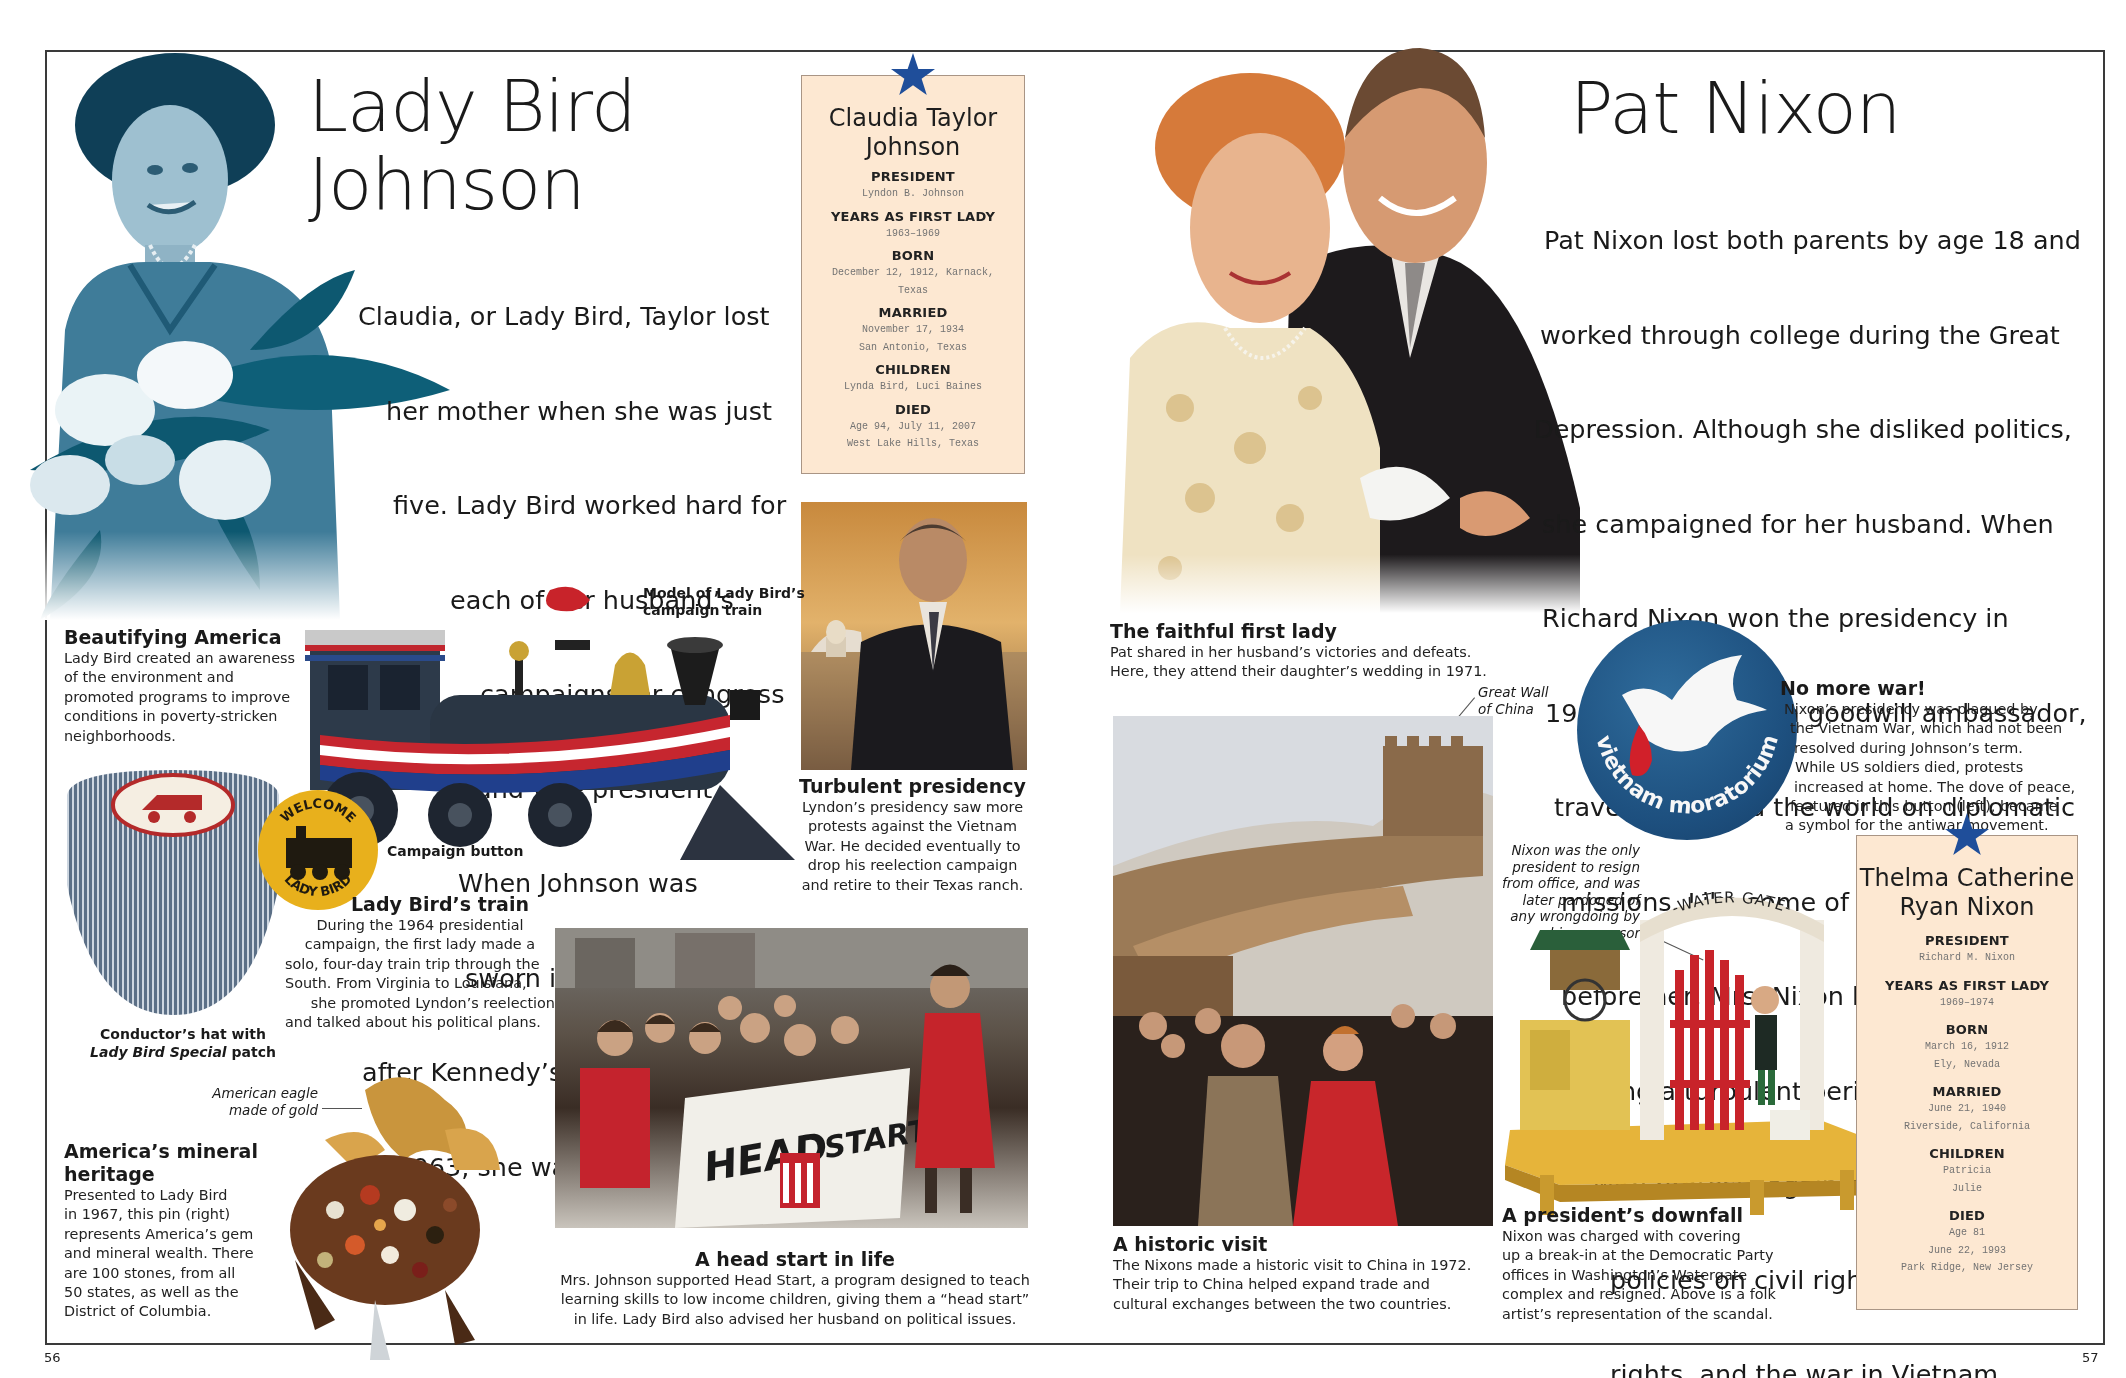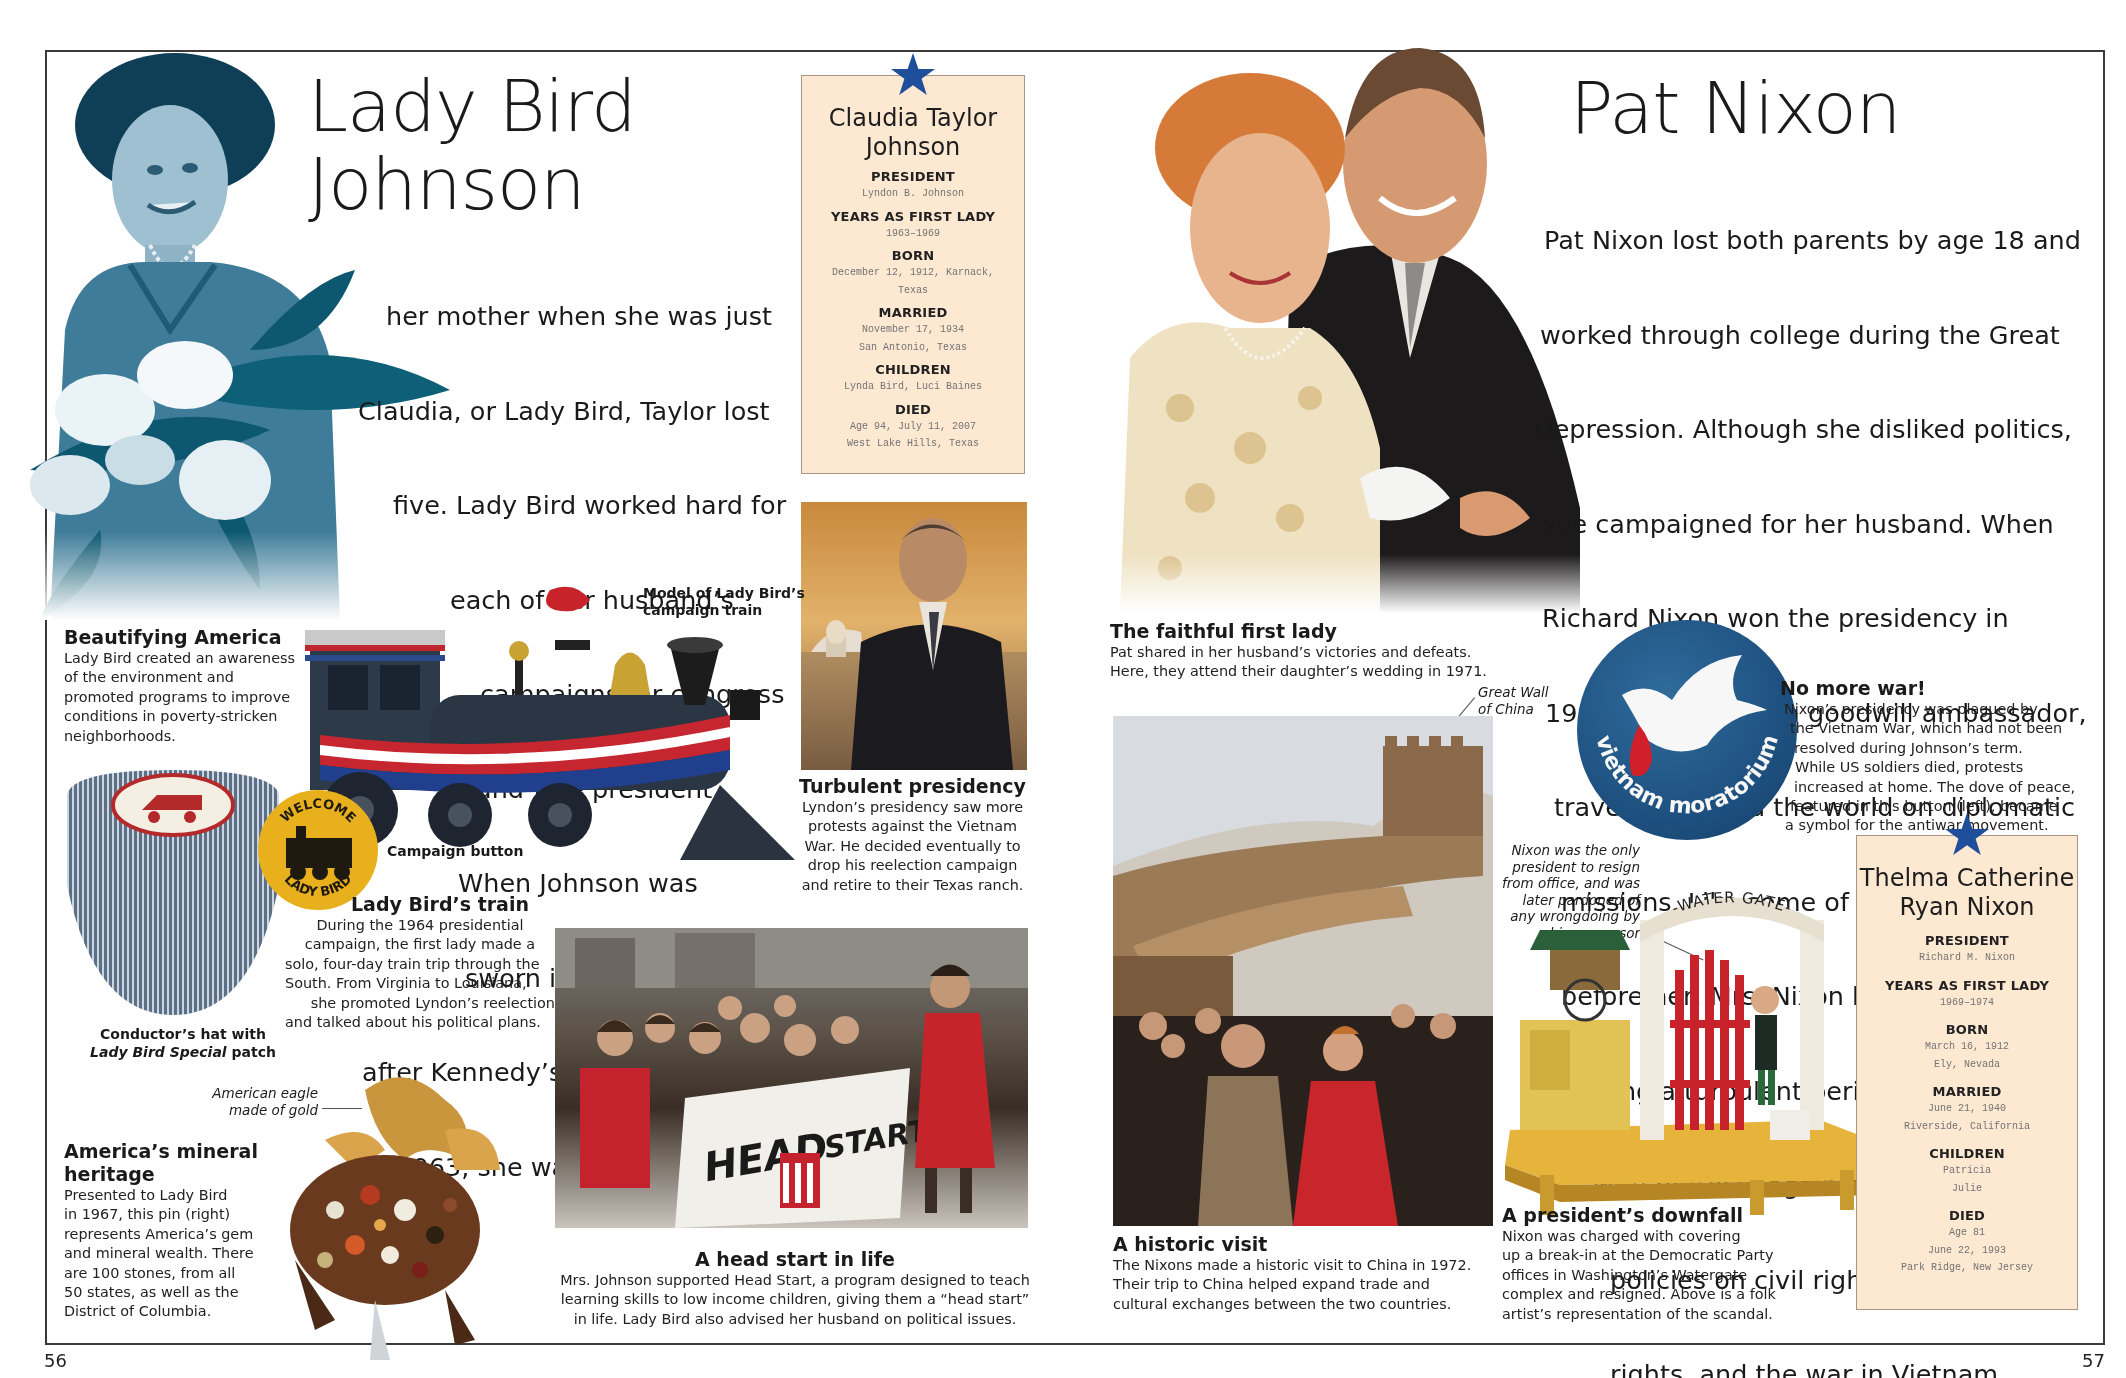--- a/index.html
+++ b/index.html
@@ -1,21 +1,21 @@
 <!DOCTYPE html>
 <html><head>
 <meta charset="utf-8">
 <style>
   * { box-sizing: border-box; margin: 0; padding: 0; }
   html, body { width: 2126px; height: 1378px; background: #ffffff; overflow: hidden; }
   body { position: relative; font-family: "DejaVu Sans", sans-serif; color: #1a1a1a; }
   .abs { position: absolute; }
 
   .page-frame { position: absolute; border: 2px solid #3a3a3a; }
-  .page-number { position: absolute; font-size: 18px; color: #222; font-family: "DejaVu Sans", sans-serif; }
+  .page-number { position: absolute; font-size: 13px; color: #222; font-family: "DejaVu Sans", sans-serif; }
 
   .heading { position: absolute; font-family: "DejaVu Sans", sans-serif; font-weight: 300; color: #1a1a1a; line-height: 1.08; letter-spacing: -1px; }
   .intro { position: absolute; font-size: 25.5px; line-height: 31.5px; color: #1a1a1a; white-space: pre; }
   .intro span { display: block; }
 
   .cap-title { font-weight: bold; font-size: 19px; line-height: 23px; color: #1a1a1a; }
   .cap-body { font-size: 14.4px; line-height: 19.4px; color: #222; }
   .cap-body span { display: block; }
   .label { position: absolute; font-size: 14px; line-height: 17px; font-weight: bold; color: #1a1a1a; }
   .label-italic { position: absolute; font-size: 13.5px; line-height: 16.5px; font-style: italic; color: #1a1a1a; text-align: right; }
@@ -71,22 +71,22 @@
     <rect x="0" y="0" width="450" height="590" fill="url(#lbFade)"></rect>
   </svg>
 </div>
 
 <h1 class="heading" style="left:308px; top:68px; font-size:72px;">
   <span style="display:block;">Lady Bird</span>
   <span style="display:block;">Johnson</span>
 </h1>
 
 <div class="intro" style="left:0; top:238px; width:780px;">
+  <span style="padding-left:358px;">Claudia, or Lady Bird, Taylor lost</span>
   <span style="padding-left:386px;">her mother when she was just</span>
-  <span style="padding-left:358px;">Claudia, or Lady Bird, Taylor lost</span>
   <span style="padding-left:393px;">five. Lady Bird worked hard for</span>
   <span style="padding-left:450px;">each of her husband’s</span>
   <span style="padding-left:480px;">campaigns for congress</span>
   <span style="padding-left:476px;">and vice president.</span>
   <span style="padding-left:458px;">When Johnson was</span>
   <span style="padding-left:465px;">sworn in as president</span>
   <span style="padding-left:362px;">after Kennedy’s assassination</span>
   <span style="padding-left:365px;">in 1963, she was at his side.</span>
 </div>
 

